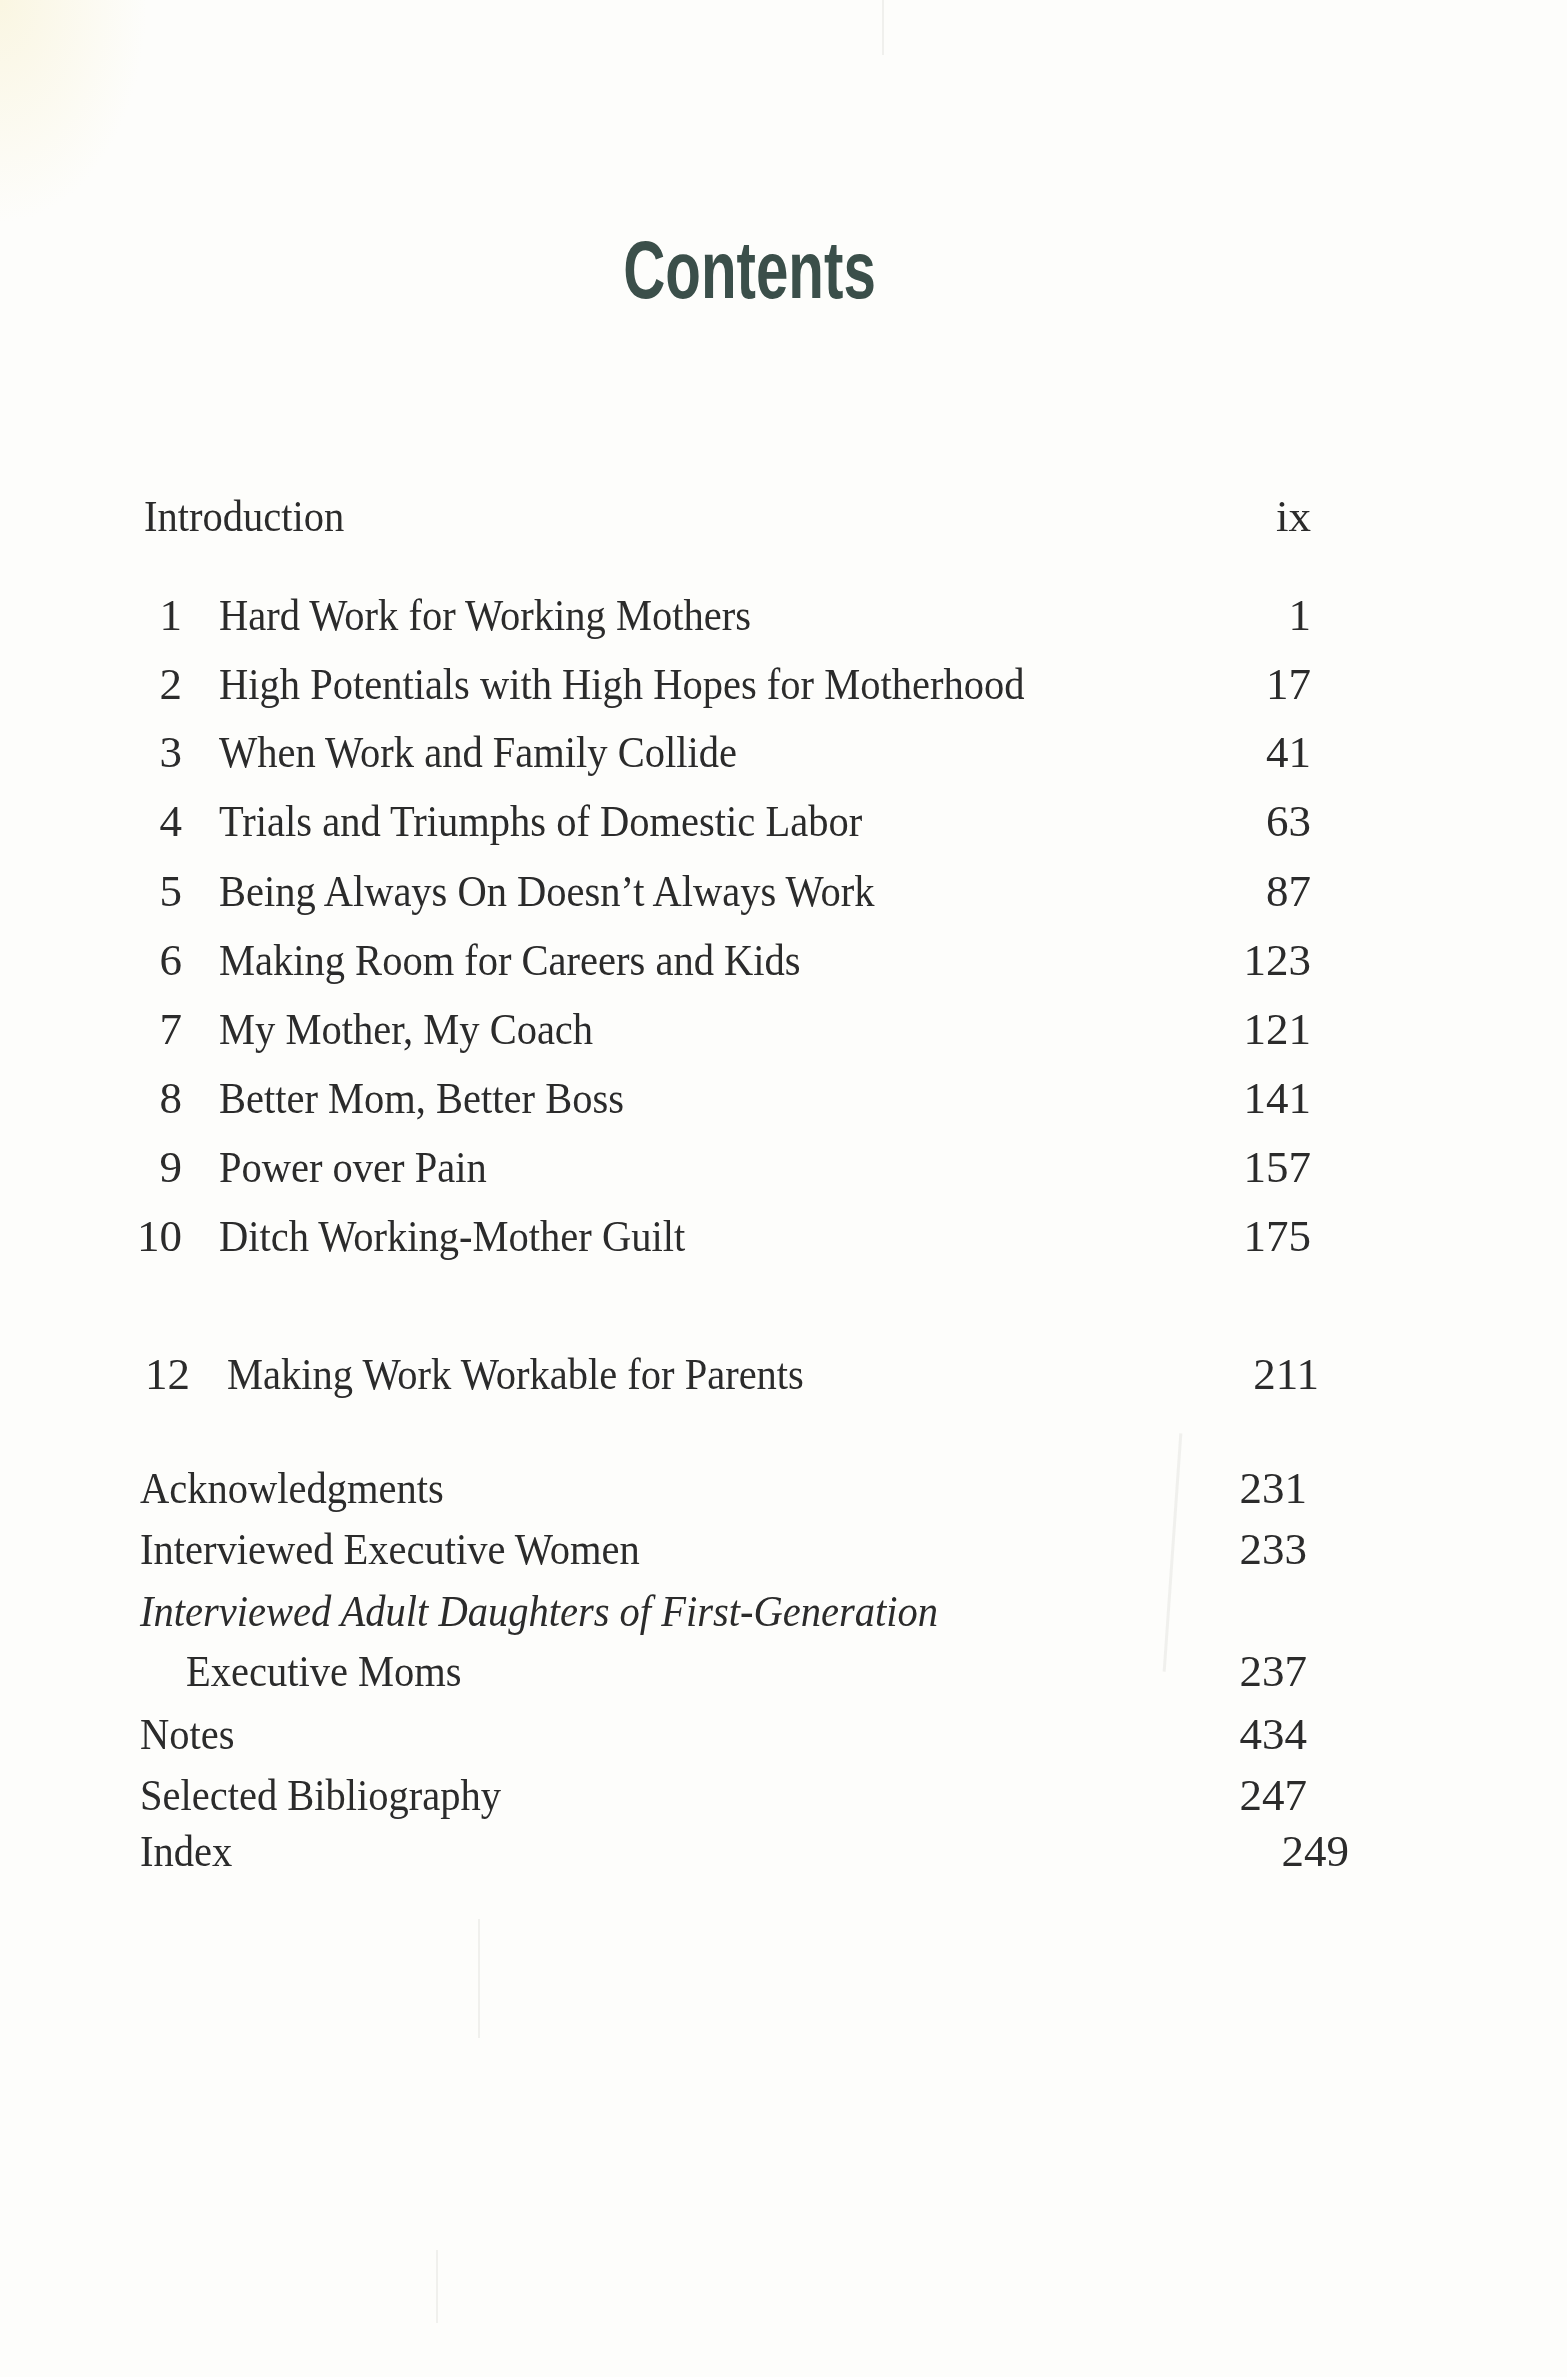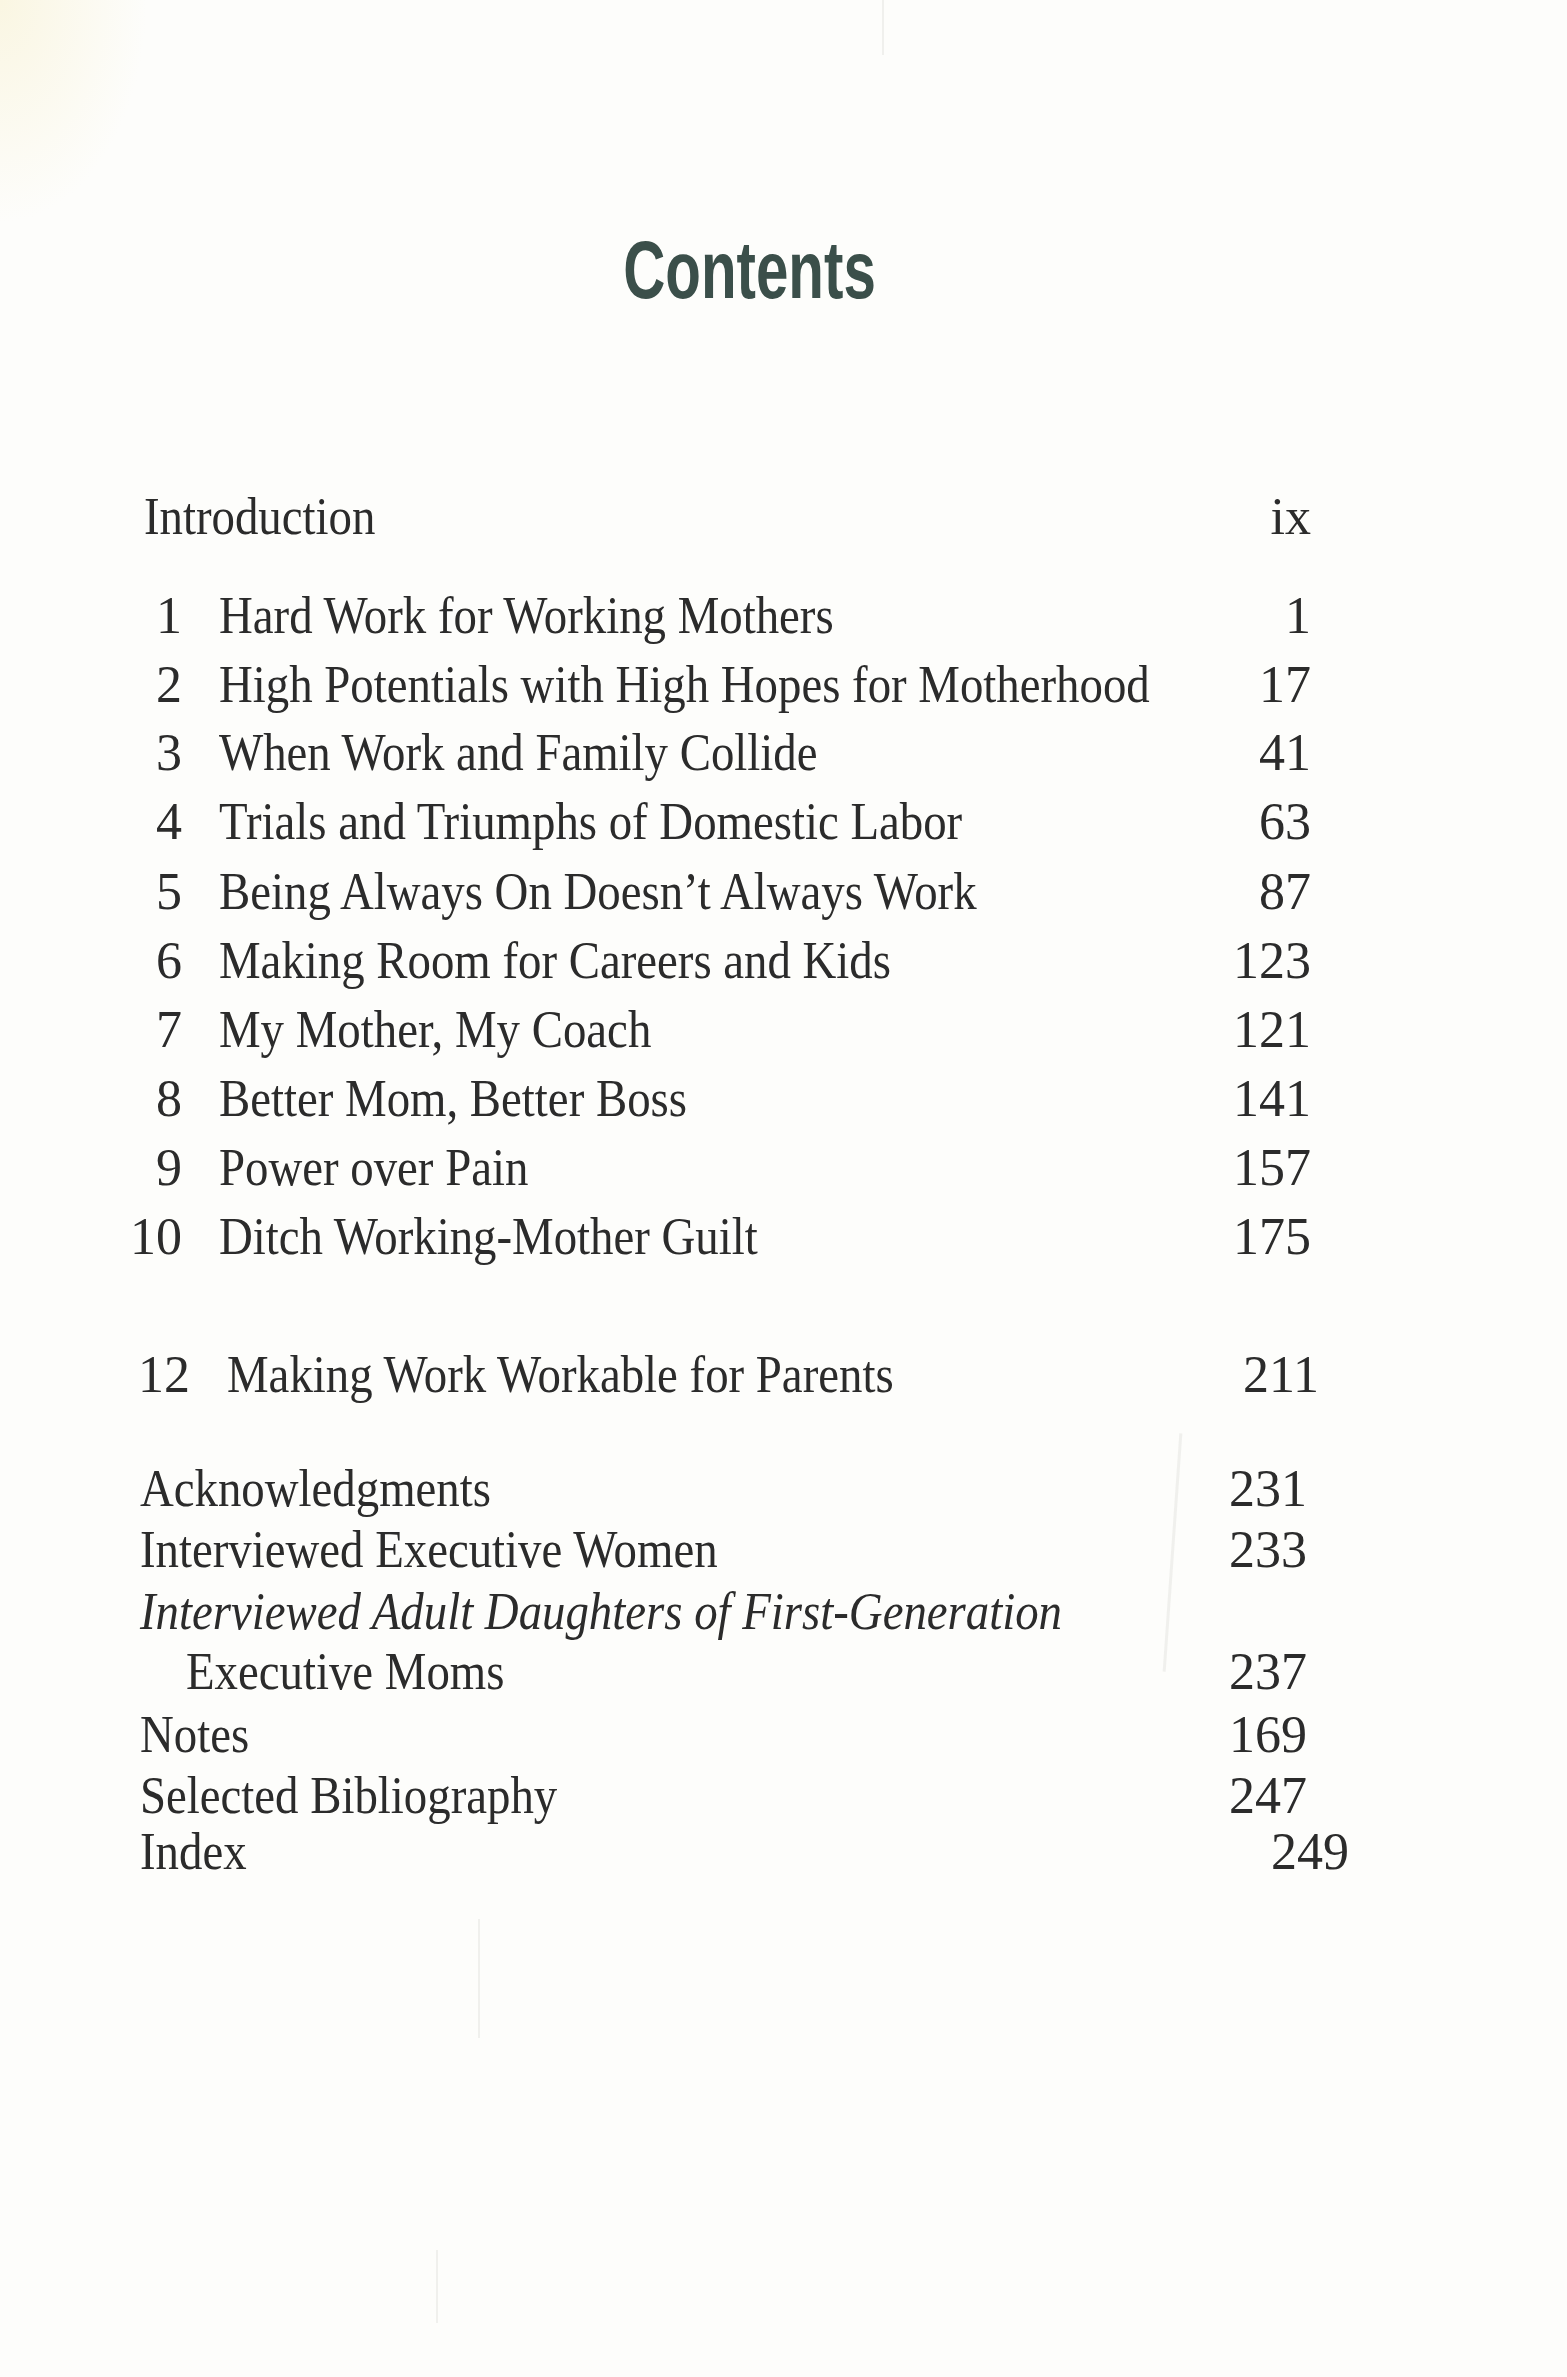--- a/index.html
+++ b/index.html
@@ -40,21 +40,21 @@
   .title span {
     display: inline-block;
     transform: scaleX(0.72);
     transform-origin: center;
   }
   .row {
     position: absolute;
     left: 0;
     width: 1568px;
     height: 55px;
-    font-size: 52px;
+    font-size: 45px;
     line-height: 55px;
   }
   .row .txt {
     position: absolute;
     white-space: nowrap;
     display: inline-block;
     transform: scaleX(0.9);
     transform-origin: left center;
   }
   .row .num {
@@ -160,21 +160,21 @@
   </div>
   <div class="row" style="top:1584px;font-style:italic;">
     <span class="txt" style="left:140px;">Interviewed Adult Daughters of First-Generation</span>
   </div>
   <div class="row" style="top:1644px;">
     <span class="txt" style="left:186px;">Executive Moms</span>
     <span class="pg" style="right:calc(1568px - 1307px);">237</span>
   </div>
   <div class="row" style="top:1707px;">
     <span class="txt" style="left:140px;">Notes</span>
-    <span class="pg" style="right:calc(1568px - 1307px);">169</span>
+    <span class="pg" style="right:calc(1568px - 1307px);">434</span>
   </div>
   <div class="row" style="top:1768px;">
     <span class="txt" style="left:140px;">Selected Bibliography</span>
     <span class="pg" style="right:calc(1568px - 1307px);">247</span>
   </div>
   <div class="row" style="top:1824px;padding-left:42px;">
     <span class="txt" style="left:140px;">Index</span>
     <span class="pg" style="right:calc(1568px - 1307px);">249</span>
   </div>
 

